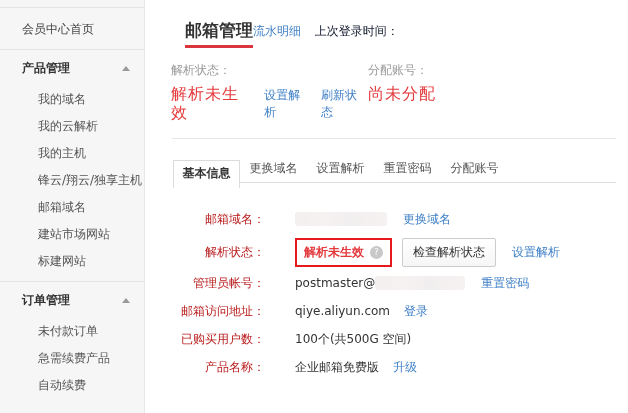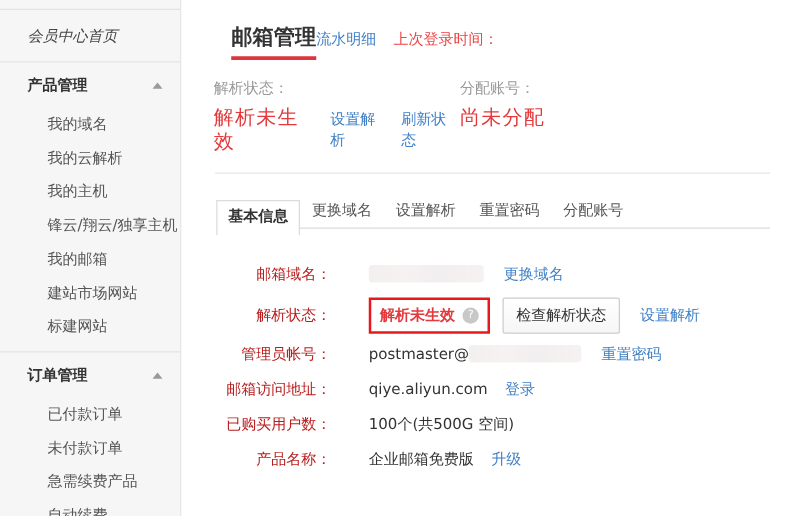--- a/index.html
+++ b/index.html
@@ -4,38 +4,38 @@
 <style>
   * { margin:0; padding:0; box-sizing:border-box; }
   body { font-family:"DejaVu Sans","Liberation Sans",sans-serif; background:#fff; }
   .screen { position:relative; width:628px; height:413px; background:#fff; overflow:hidden; }
 
   
   .sidebar { position:absolute; left:0; top:0; bottom:0; width:145px;
              background:#f6f6f6; border-right:1px solid #e7e7e7; font-size:12px; color:#555; }
   .sb-topline { height:8px; border-bottom:1px solid #e3e3e3; }
   .sb-home { height:42px; line-height:42px; padding-left:22px; border-bottom:1px solid #e3e3e3;
-             color:#444; cursor:pointer;font-style:italic; }
+             color:#444; cursor:pointer; }
   .sb-header { height:36px; display:flex; align-items:center; padding:0 14px 0 22px;
                font-weight:bold; color:#333; cursor:pointer; }
   .sb-header .hd-label { flex:1; }
   .arrow-up { width:0; height:0; border-left:4px solid transparent; border-right:4px solid transparent;
               border-bottom:5px solid #9a9a9a; }
   .sb-item { height:27px; line-height:27px; padding-left:38px; color:#555; cursor:pointer;
              white-space:nowrap; }
   .sb-sep { border-top:1px solid #e3e3e3; margin-top:6px; }
 
   
   .main { position:absolute; left:146px; top:0; right:0; bottom:0; background:#fff; }
   .main-header { display:flex; justify-content:flex-start; align-items:flex-start;
                  padding:20px 2px 0 39px; }
   .title { display:inline-block; font-size:17px; font-weight:bold; color:#333;
            padding-bottom:5px; border-bottom:3px solid #d9363e; line-height:1.2; }
   .header-right { padding-top:3px; font-size:12px; white-space:nowrap; }
-  .header-right .muted { color:#ef4444; margin-left:10px; }
+  .header-right .muted { color:#0f172a; margin-left:10px; }
   a.link { color:#3e7fc6; text-decoration:none; font-size:12px; cursor:pointer; }
 
   .status-row { display:flex; margin:14px 0 0 25px; }
   .status-col1 { width:197px; }
   .status-label { font-size:12px; color:#999; }
   .status-value-row { margin-top:6px; display:flex; align-items:flex-end; }
   .status-big { font-size:16px; color:#e4393c; line-height:1.15; letter-spacing:1px; }
   .status-value-row a.link { margin-left:10px; padding-bottom:1px; }
 
   .divider { margin:16px 12px 0 26px; border-top:1px solid #e6e6e6; }
@@ -79,30 +79,29 @@
     <div class="sb-home">会员中心首页</div>
 
     <div class="sb-header">
       <span class="hd-label">产品管理</span>
       <span class="arrow-up"></span>
     </div>
     <div class="sb-item">我的域名</div>
     <div class="sb-item">我的云解析</div>
     <div class="sb-item">我的主机</div>
     <div class="sb-item">锋云/翔云/独享主机</div>
-    <div class="sb-item">我的邮箱</div>
+    <div class="sb-item">邮箱域名</div>
     <div class="sb-item">建站市场网站</div>
     <div class="sb-item">标建网站</div>
 
     <div class="sb-sep"></div>
     <div class="sb-header">
       <span class="hd-label">订单管理</span>
       <span class="arrow-up"></span>
     </div>
-    <div class="sb-item">已付款订单</div>
     <div class="sb-item">未付款订单</div>
     <div class="sb-item">急需续费产品</div>
     <div class="sb-item">自动续费</div>
   </aside>
 
   <main class="main">
 
     <div class="main-header">
       <h1 class="title">邮箱管理</h1>
       <div class="header-right">

